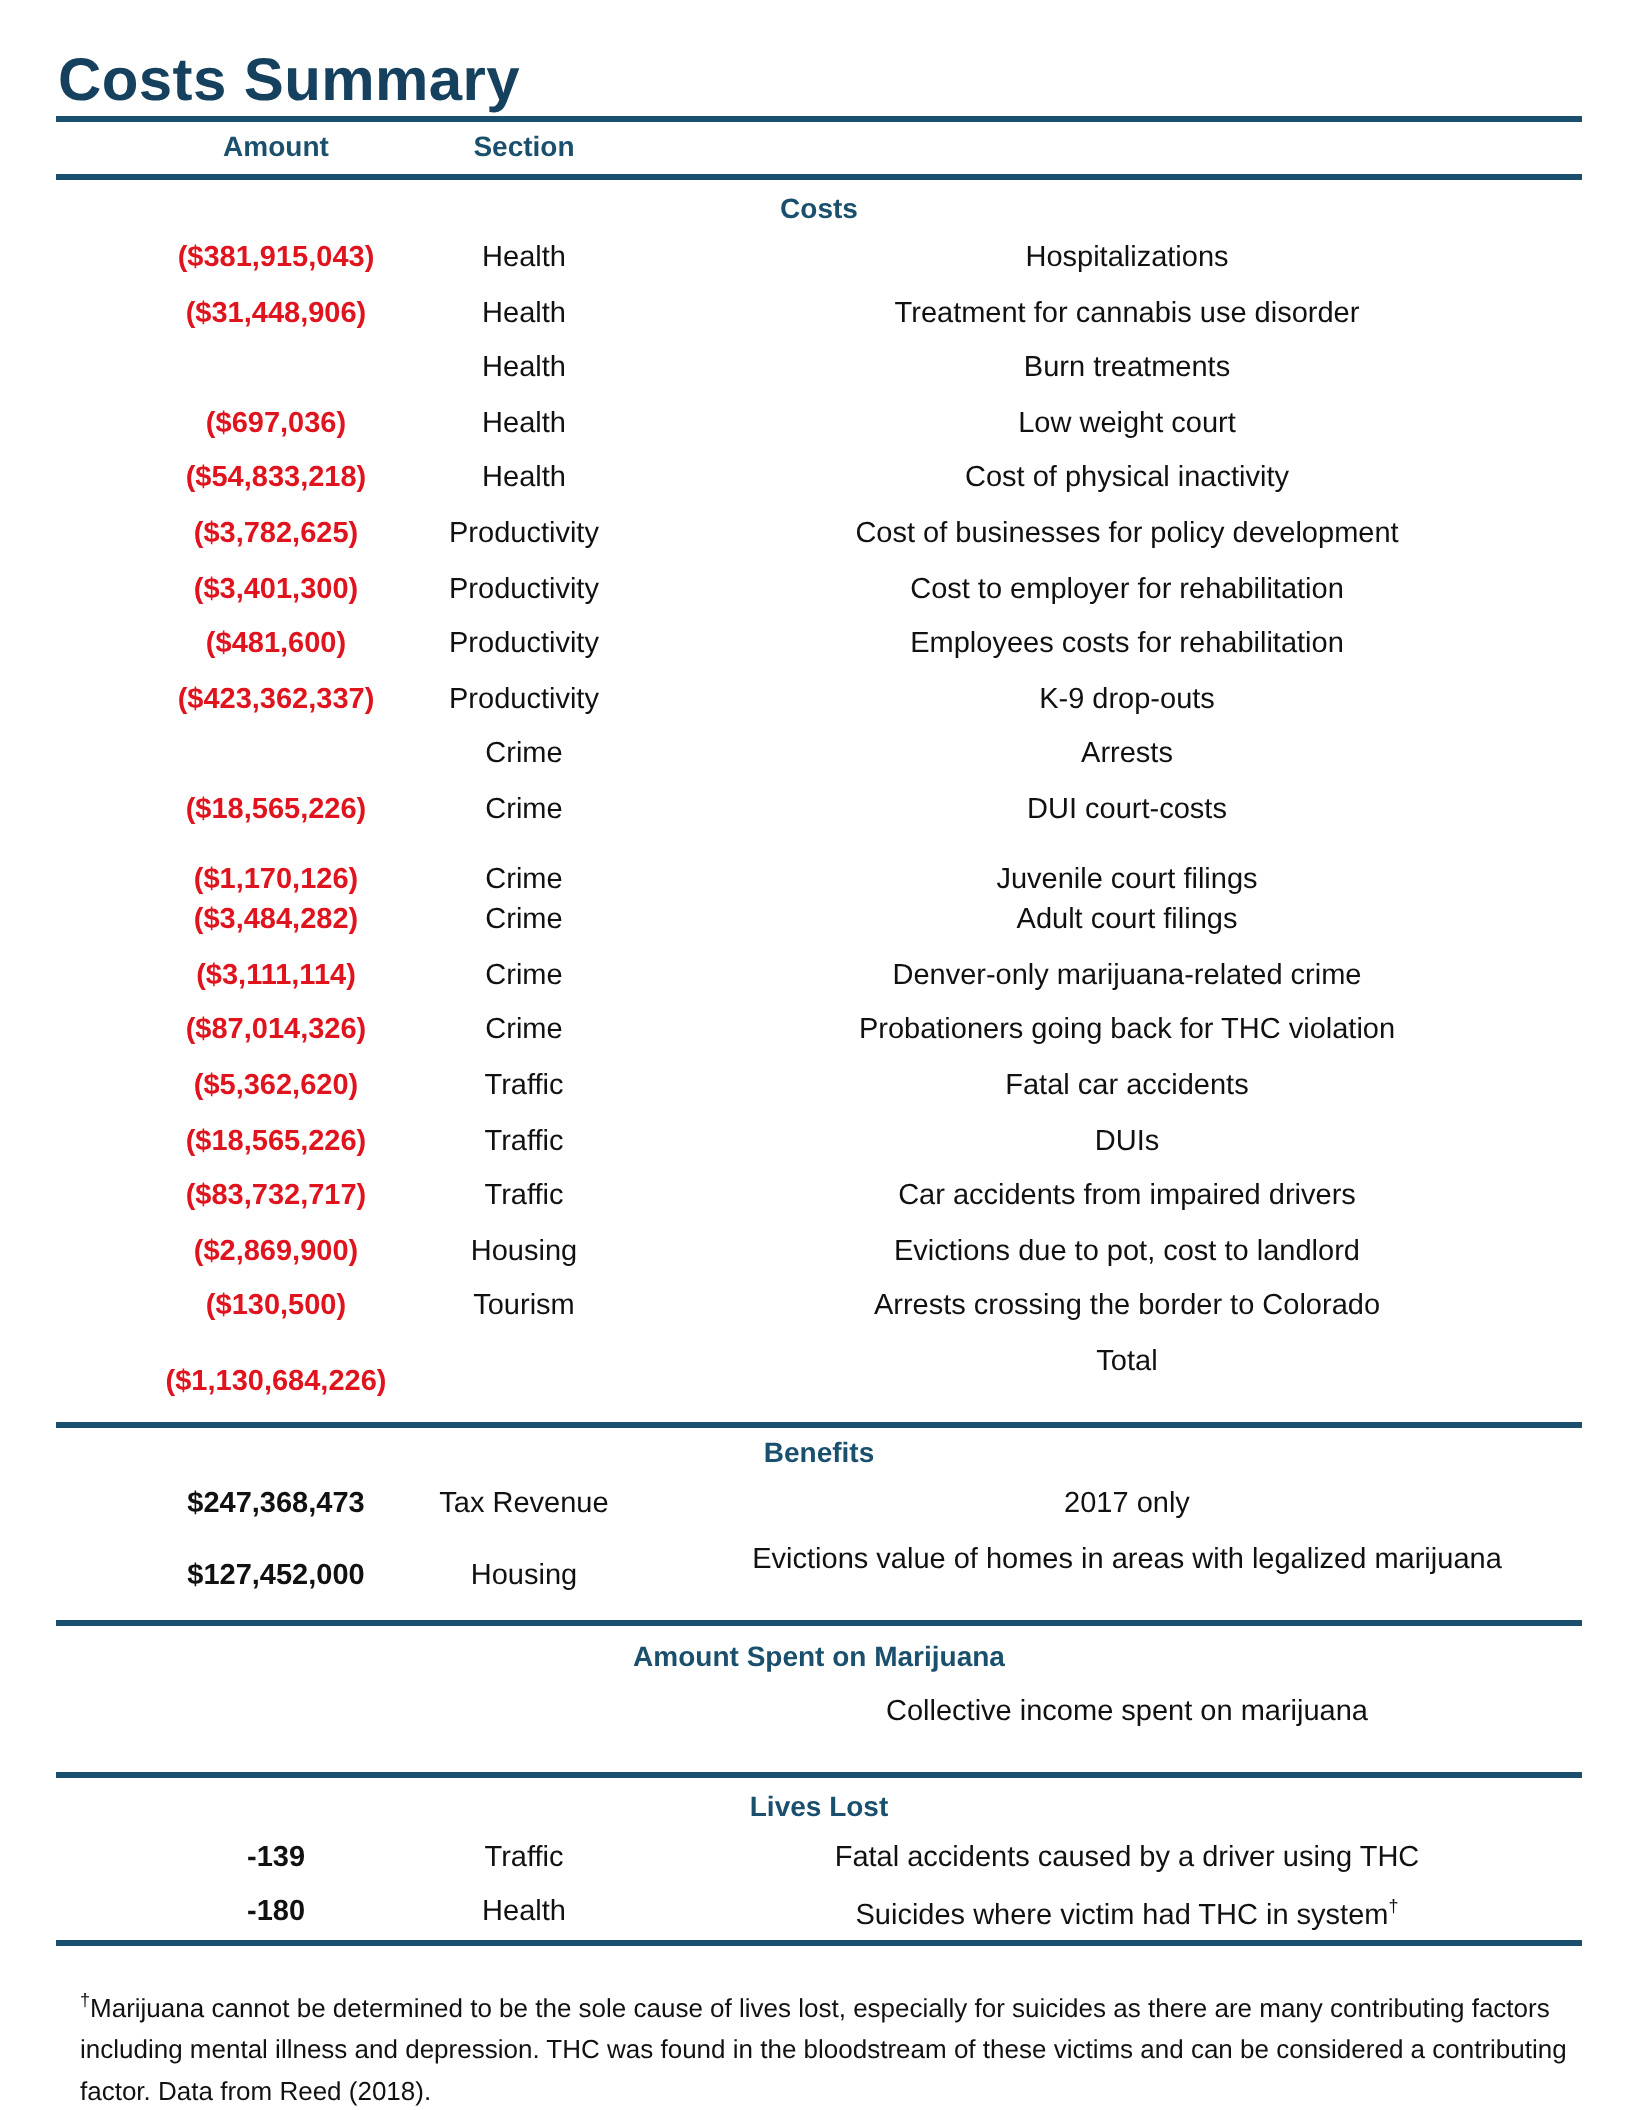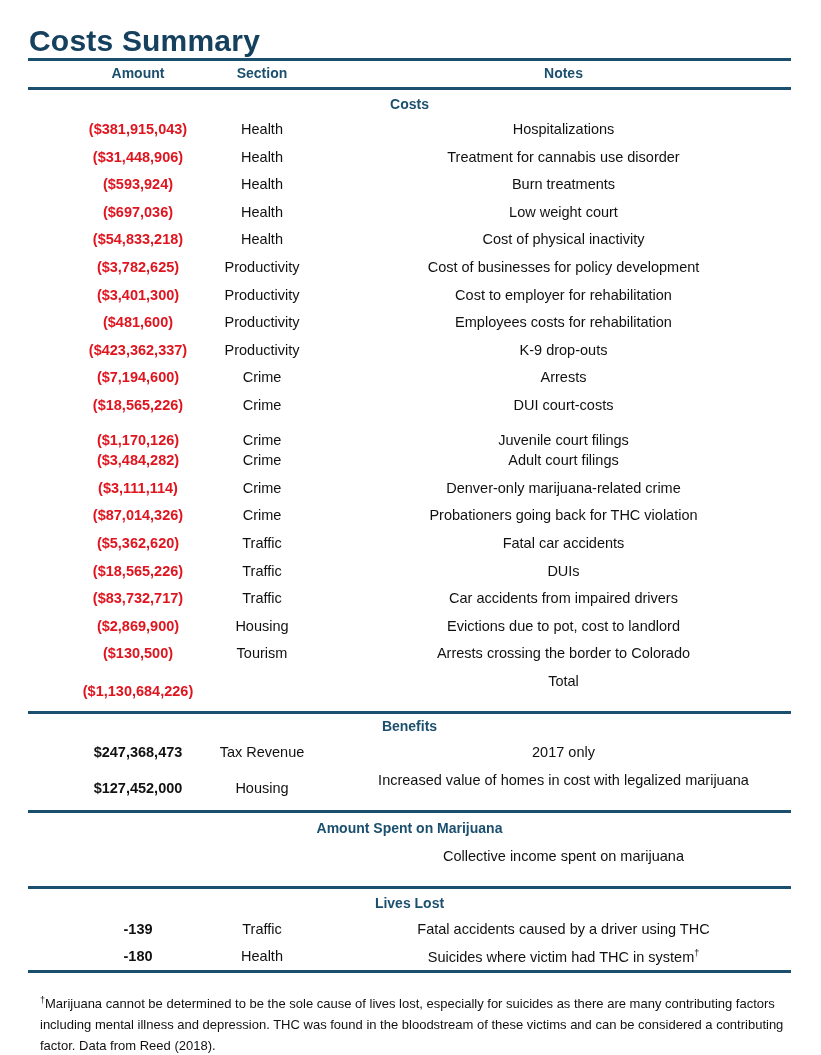--- a/index.html
+++ b/index.html
@@ -20,39 +20,37 @@
 </style>
 </head>
 <body>
 
 <div class="title">Costs Summary</div>
 
 <div class="rule" style="top:58px"></div>
 <div class="row" style="top:65px">
   <span class="c-amt hdr">Amount</span>
   <span class="c-sec hdr">Section</span>
-  <span class="c-note hdr">Notes</span>
 </div>
 <div class="rule" style="top:87px"></div>
 
 <div class="sect-title" style="top:96px">Costs</div>
 
 <div id="costs-rows">
     <div class="row" style="top: 121px;">
       <span class="c-amt neg">($381,915,043)</span>
       <span class="c-sec">Health</span>
       <span class="c-note">Hospitalizations</span>
     </div>
     <div class="row" style="top: 148.6px;">
       <span class="c-amt neg">($31,448,906)</span>
       <span class="c-sec">Health</span>
       <span class="c-note">Treatment for cannabis use disorder</span>
     </div>
     <div class="row" style="top: 176.2px;">
-      <span class="c-amt neg">($593,924)</span>
       <span class="c-sec">Health</span>
       <span class="c-note">Burn treatments</span>
     </div>
     <div class="row" style="top: 203.8px;">
       <span class="c-amt neg">($697,036)</span>
       <span class="c-sec">Health</span>
       <span class="c-note">Low weight court</span>
     </div>
     <div class="row" style="top: 231.4px;">
       <span class="c-amt neg">($54,833,218)</span>
@@ -73,21 +71,20 @@
       <span class="c-amt neg">($481,600)</span>
       <span class="c-sec">Productivity</span>
       <span class="c-note">Employees costs for rehabilitation</span>
     </div>
     <div class="row" style="top: 341.8px;">
       <span class="c-amt neg">($423,362,337)</span>
       <span class="c-sec">Productivity</span>
       <span class="c-note">K-9 drop-outs</span>
     </div>
     <div class="row" style="top: 369.4px;">
-      <span class="c-amt neg">($7,194,600)</span>
       <span class="c-sec">Crime</span>
       <span class="c-note">Arrests</span>
     </div>
     <div class="row" style="top: 397px;">
       <span class="c-amt neg">($18,565,226)</span>
       <span class="c-sec">Crime</span>
       <span class="c-note">DUI court-costs</span>
     </div>
     <div class="row" style="top: 432px;">
       <span class="c-amt neg">($1,170,126)</span>
@@ -144,21 +141,21 @@
 <div class="rule" style="top:711px"></div>
 <div class="sect-title" style="top:718px">Benefits</div>
 <div class="row" style="top:744px">
   <span class="c-amt pos">$247,368,473</span>
   <span class="c-sec">Tax Revenue</span>
   <span class="c-note">2017 only</span>
 </div>
 <div class="row" style="top:780px">
   <span class="c-amt pos">$127,452,000</span>
   <span class="c-sec">Housing</span>
-  <span class="c-note" style="top:-8px">Increased value of homes in cost with legalized marijuana</span>
+  <span class="c-note" style="top:-8px">Evictions value of homes in areas with legalized marijuana</span>
 </div>
 
 <div class="rule" style="top:810px"></div>
 <div class="sect-title" style="top:820px">Amount Spent on Marijuana</div>
 <div class="row" style="top:848px">
   <span class="c-note">Collective income spent on marijuana</span>
 </div>
 
 <div class="rule" style="top:886px"></div>
 <div class="sect-title" style="top:895px">Lives Lost</div>

